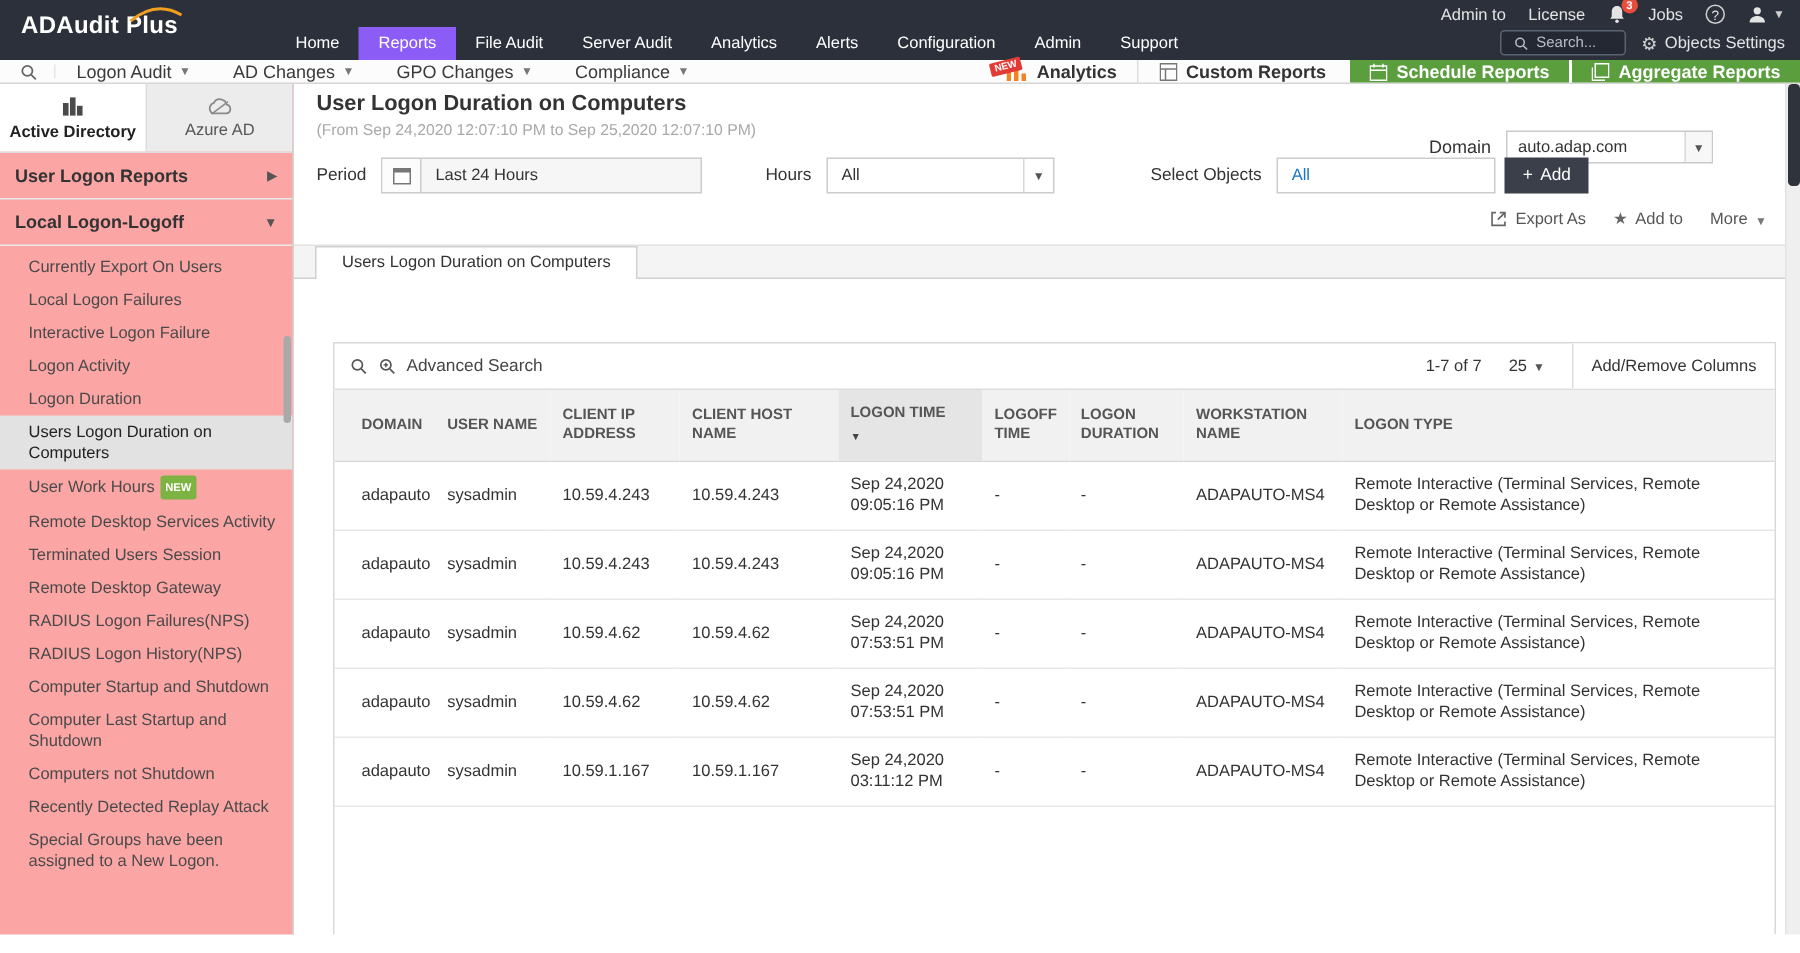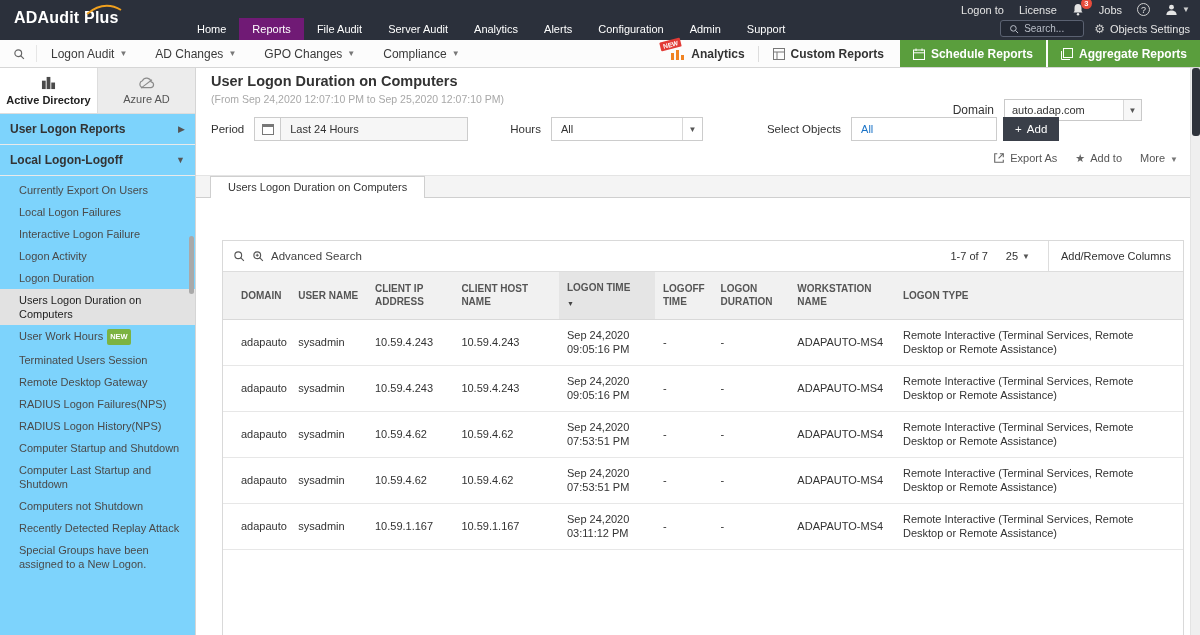--- a/index.html
+++ b/index.html
@@ -11,43 +11,43 @@
   .logo { position:absolute; left:14px; top:9px; font-size:16px; font-weight:bold; letter-spacing:.2px; cursor:pointer; }
   .logo-swoosh { position:absolute; top:-6px; right:-4px; width:38px; height:12px; }
   .top-utility { position:absolute; top:0; right:10px; height:19px; display:flex; align-items:center; gap:15px; font-size:11px; color:#e4e4e4; }
   .util { display:flex; align-items:center; gap:4px; cursor:pointer; }
   .bell-wrap { position:relative; }
   .badge { position:absolute; top:-5px; right:-8px; background:#e74c3c; color:#fff; width:11px; height:11px; border-radius:50%; font-size:7.5px; font-weight:bold; display:flex; align-items:center; justify-content:center; }
   .help-circle { width:13px; height:13px; border:1px solid #cfcfcf; border-radius:50%; font-size:9px; display:flex; align-items:center; justify-content:center; }
   .caret { font-size:8px; color:#cfcfcf; }
   .mainnav { position:absolute; bottom:0; left:184px; height:22px; display:flex; font-size:11px; }
   .nav-item { padding:0 13px; line-height:22px; color:#fff; cursor:pointer; white-space:nowrap; }
-  .nav-item.active { background:#701a75; }
+  .nav-item.active { background:#8b5cf6; }
   .nav-right { position:absolute; bottom:3px; right:10px; display:flex; align-items:center; gap:10px; }
   .searchbox { display:flex; align-items:center; gap:5px; background:#232833; border:1px solid #5b6272; border-radius:3px; height:17px; padding:0 8px; min-width:84px; font-size:10px; color:#b9bec8; cursor:text; }
   .domain-settings { display:flex; align-items:center; gap:5px; font-size:11px; color:#e4e4e4; cursor:pointer; }
   .gear-glyph { font-size:12px; line-height:1; color:#cfcfcf; }
 
   
-  .reportbar { height:28px; background:#fcfcfc; border-bottom:1px solid #d6d6d6; display:flex; align-items:center; position:relative; }
+  .reportbar { height:16px; background:#fcfcfc; border-bottom:1px solid #d6d6d6; display:flex; align-items:center; position:relative; }
   .rb-search { padding:0 11px 0 13px; color:#666; display:flex; align-items:center; cursor:pointer; border-right:1px solid #e6e6e6; height:60%; }
   .rb-menu { display:flex; align-items:center; gap:5px; padding:0 14px; font-size:12px; color:#3a3a3a; cursor:pointer; white-space:nowrap; }
   .rb-menu .caret { color:#777; }
   .rb-right { margin-left:auto; display:flex; align-items:center; height:100%; }
   .rb-divider { width:1px; height:16px; background:#ddd; }
   .analytics-link { display:flex; align-items:center; gap:6px; padding:0 13px; font-size:12px; font-weight:bold; color:#333; position:relative; cursor:pointer; height:100%; }
   .new-flag { position:absolute; top:0px; left:2px; background:#e23b36; color:#fff; font-size:6.5px; font-weight:bold; padding:1px 3px; border-radius:1px; transform:rotate(-14deg); }
   .custom-reports { display:flex; align-items:center; gap:6px; padding:0 14px; font-size:12px; font-weight:bold; color:#333; cursor:pointer; height:100%; }
   .green-btn { height:100%; display:flex; align-items:center; gap:6px; padding:0 13px; background:#5a9e3d; color:#fff; font-size:12px; font-weight:bold; margin-left:2px; cursor:pointer; white-space:nowrap; }
 
   
   .body { display:flex; height:567px; }
 
   
-  .sidebar { width:196px; background:#7dd3fc; border-right:1px solid #d5d5d5; position:relative; flex:none; overflow:hidden; }
+  .sidebar { width:196px; background:#fca5a5; border-right:1px solid #d5d5d5; position:relative; flex:none; overflow:hidden; }
   .sb-tabs { display:flex; height:46px; border-bottom:1px solid #ddd; }
   .sb-tab { flex:1; display:flex; flex-direction:column; align-items:center; justify-content:center; gap:4px; font-size:11px; color:#555; background:#ececec; cursor:pointer; border-right:1px solid #ddd; }
   .sb-tab:last-child { border-right:none; }
   .sb-tab.active { background:#fff; color:#222; font-weight:bold; }
   .sb-section { display:flex; align-items:center; justify-content:space-between; padding:8px 10px; font-size:12px; font-weight:bold; color:#333; border-bottom:1px solid #eaeaea; cursor:pointer; }
   .sb-section .caret { color:#555; font-size:9px; }
   .sb-items { padding:3px 0 8px; }
   .sb-item { padding:4px 8px 4px 19px; font-size:11px; color:#4a4a4a; line-height:14px; cursor:pointer; }
   .sb-item.selected { background:#e2e2e2; color:#222; }
   .new-badge { display:inline-block; background:#7cb342; color:#fff; font-size:7.5px; font-weight:bold; padding:1px 3px; border-radius:2px; margin-left:4px; vertical-align:1px; }
@@ -117,21 +117,21 @@
       <span class="logo-swoosh">
         <svg width="38" height="12" viewBox="0 0 38 12">
             <path d="M2 11 Q 19 -3 36 7" fill="none" stroke="#f0a01e" stroke-width="2"></path>
           </svg>
       </span>
       <span>ADAudit Plus</span>
     </div>
 
     <div class="top-utility">
       <span class="util">
-          <span>Logon to</span>
+          <span>Admin to</span>
         </span>
       <span class="util">
           <span>License</span>
         </span>
       <span class="util bell-wrap">
         <span>
           <svg width="12" height="13" viewBox="0 0 12 13">
               <path d="M6 1 C3.8 1 2.5 2.6 2.5 5 L2.5 8 L1.5 9.5 L10.5 9.5 L9.5 8 L9.5 5 C9.5 2.6 8.2 1 6 1 Z" fill="#e4e4e4"></path>
               <circle cx="6" cy="11.2" r="1.2" fill="#e4e4e4"></circle>
             </svg>
@@ -291,20 +291,21 @@
       <div class="sb-items">
         <div class="sb-item">Currently Export On Users</div>
         <div class="sb-item">Local Logon Failures</div>
         <div class="sb-item">Interactive Logon Failure</div>
         <div class="sb-item">Logon Activity</div>
         <div class="sb-item">Logon Duration</div>
         <div class="sb-item selected">Users Logon Duration on Computers</div>
         <div class="sb-item">
           <span>User Work Hours</span><span class="new-badge">NEW</span>
         </div>
+        <div class="sb-item">Remote Desktop Services Activity</div>
         <div class="sb-item">Terminated Users Session</div>
         <div class="sb-item">Remote Desktop Gateway</div>
         <div class="sb-item">RADIUS Logon Failures(NPS)</div>
         <div class="sb-item">RADIUS Logon History(NPS)</div>
         <div class="sb-item">Computer Startup and Shutdown</div>
         <div class="sb-item">Computer Last Startup and Shutdown</div>
         <div class="sb-item">Computers not Shutdown</div>
         <div class="sb-item">Recently Detected Replay Attack</div>
         <div class="sb-item">Special Groups have been assigned to a New Logon.</div>
       </div>

